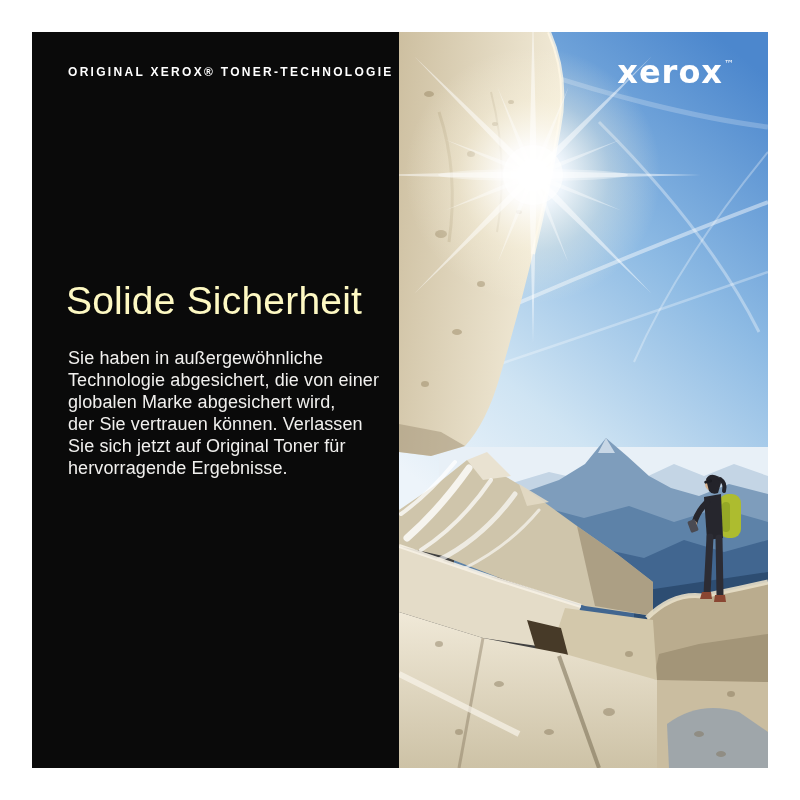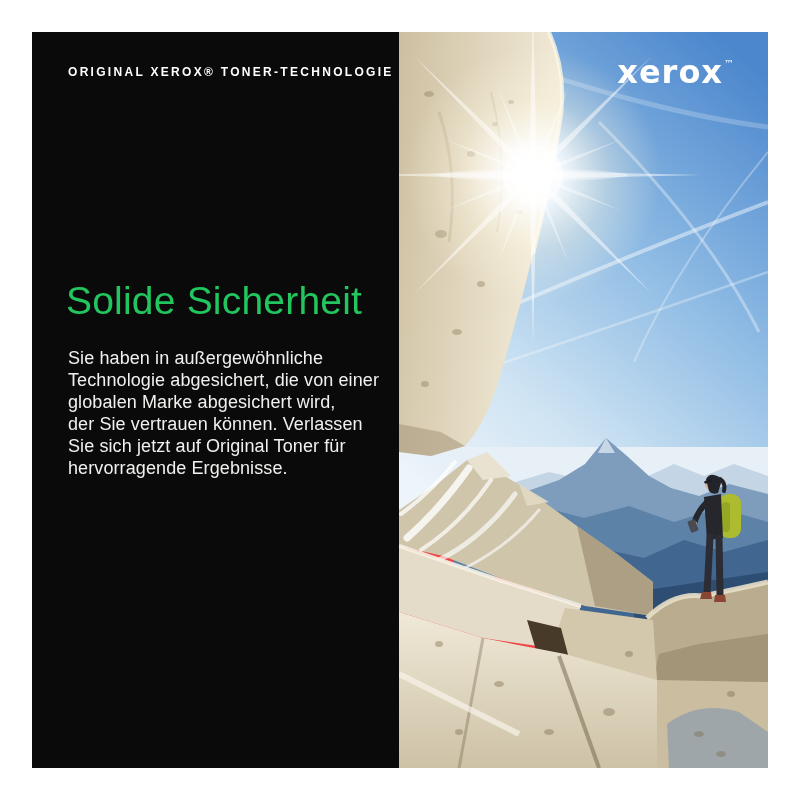--- a/index.html
+++ b/index.html
@@ -10,31 +10,31 @@
   .frame{position:absolute;left:0;top:0;width:800px;height:800px;background:#ffffff;}
   .canvas{position:absolute;left:32px;top:32px;width:736px;height:736px;display:flex;}
   .panel{
     width:367px;height:736px;background:#0a0a0a;position:relative;flex:0 0 auto;
   }
   .tagline{
     position:absolute;left:36px;top:33px;color:#ffffff;
     font-size:12px;font-weight:700;letter-spacing:2.3px;white-space:nowrap;
   }
   .headline{
-    position:absolute;left:34px;top:247px;margin:0;color:#22c55e;
+    position:absolute;left:34px;top:247px;margin:0;color:#fef9c3;
     font-size:39px;font-weight:500;letter-spacing:0.2px;line-height:1.15;
   }
   .body-text{
     position:absolute;left:36px;top:315px;margin:0;color:#f1f0ee;
     font-size:18px;line-height:22px;white-space:pre-line;font-weight:400;
     letter-spacing:0.1px;
   }
   .photo{
     width:369px;height:736px;position:relative;flex:0 0 auto;overflow:hidden;
-    background:#ef4444;
+    background:#404040;
   }
   .photo svg{display:block;width:369px;height:736px;}
   .logo{
     position:absolute;top:24px;right:33px;color:#ffffff;
     font-family:"DejaVu Sans",sans-serif;font-weight:700;font-size:32px;
     letter-spacing:1px;line-height:1;text-shadow:0 0 2px rgba(120,160,210,.35);
   }
   .logo .tm{font-size:10px;vertical-align:16px;margin-left:1px;font-weight:400;}
 </style>
 </head>

